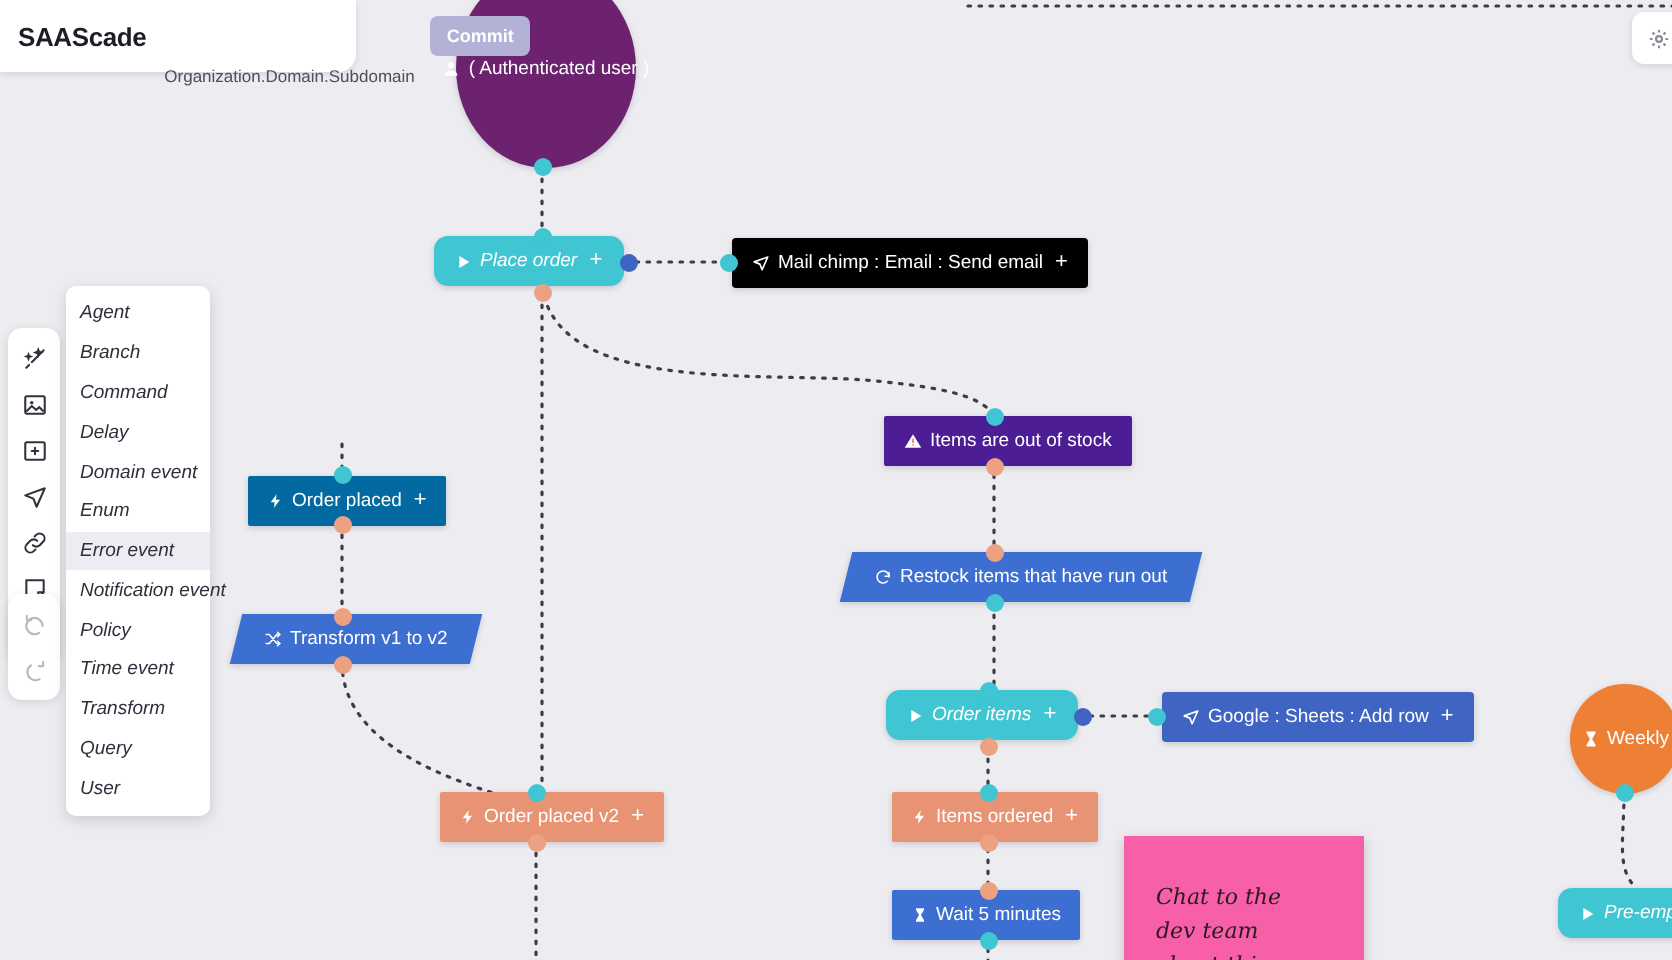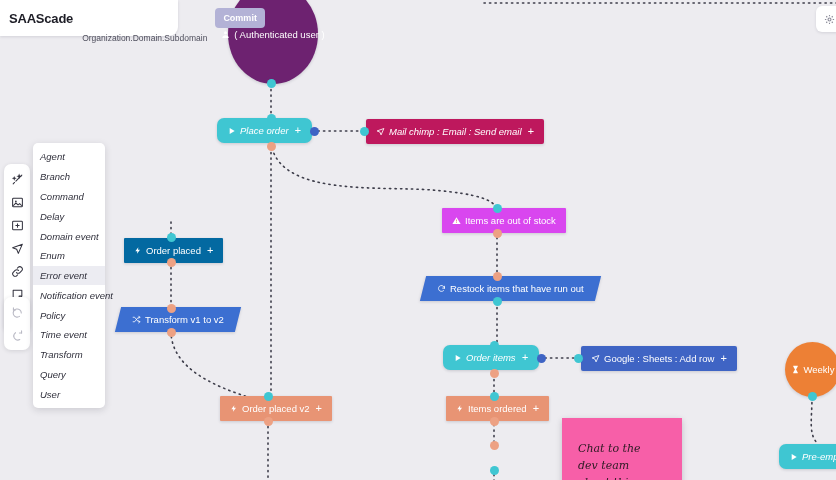--- a/index.html
+++ b/index.html
@@ -285,21 +285,21 @@
       </span>
       <span>Place order</span>
       <span class="plus">+</span>
     </div>
   </div>
   <div class="port teal" style="left:267px; top:114px;"></div>
   <div class="port salmon" style="left:267px; top:142px;"></div>
   <div class="port blue" style="left:310px; top:127px;"></div>
 
   <div class="node" style="left:366px; top:119px;">
-    <div class="nbox sh-rect" style="background:#be185d;font-style:italic;">
+    <div class="nbox sh-rect" style="background:#000000;">
       <span class="glyph">
         <svg width="9" height="9" viewBox="0 0 24 24" fill="none" stroke="#fff" stroke-width="2.2" stroke-linejoin="round">
             <path d="M21 4 L3 10.5 L10.5 13.5 L13.5 21 Z"></path>
           </svg>
       </span>
       <span>Mail chimp : Email : Send email</span>
       <span class="plus">+</span>
     </div>
   </div>
   <div class="port teal" style="left:360px; top:127px;"></div>
@@ -312,21 +312,21 @@
           </svg>
       </span>
       <span>Order placed</span>
       <span class="plus">+</span>
     </div>
   </div>
   <div class="port teal" style="left:167px; top:233px;"></div>
   <div class="port salmon" style="left:167px; top:258px;"></div>
 
   <div class="node" style="left:442px; top:208px;">
-    <div class="nbox sh-sharp" style="background:#d946ef;">
+    <div class="nbox sh-sharp" style="background:#4c1d95;">
       <span class="glyph">
         <svg width="9" height="9" viewBox="0 0 24 24" fill="#fff">
             <path d="M12 3L23 21H1z"></path>
             <path d="M11.1 9h1.8v5.6h-1.8zM11.1 16.2h1.8V18h-1.8z" fill="#e8515a"></path>
           </svg>
       </span>
       <span>Items are out of stock</span>
     </div>
   </div>
   <div class="port teal" style="left:493px; top:204px;"></div>
@@ -425,20 +425,30 @@
             <path d="M13 2L4 14h6l-1 8 9-12h-6z"></path>
           </svg>
       </span>
       <span>Items ordered</span>
       <span class="plus">+</span>
     </div>
   </div>
   <div class="port teal" style="left:490px; top:392px;"></div>
   <div class="port salmon" style="left:490px; top:417px;"></div>
 
+  <div class="node" style="left:446px; top:445px;">
+    <div class="nbox sh-sharp" style="background:#3c6fd1;">
+      <span class="glyph">
+        <svg width="8" height="9" viewBox="0 0 24 24" fill="#fff">
+            <path d="M6 2h12v2l-4.5 8 4.5 8v2H6v-2l4.5-8L6 4z"></path>
+          </svg>
+      </span>
+      <span>Wait 5 minutes</span>
+    </div>
+  </div>
   <div class="port salmon" style="left:490px; top:441px;"></div>
   <div class="port teal" style="left:490px; top:466px;"></div>
 
   <div class="node" style="left:779px; top:444px;">
     <div class="nbox sh-round" style="background:#3fc6d2;">
       <span class="glyph">
         <svg width="8" height="8" viewBox="0 0 24 24" fill="#fff">
             <path d="M5 3l15 9-15 9z"></path>
           </svg>
       </span>

